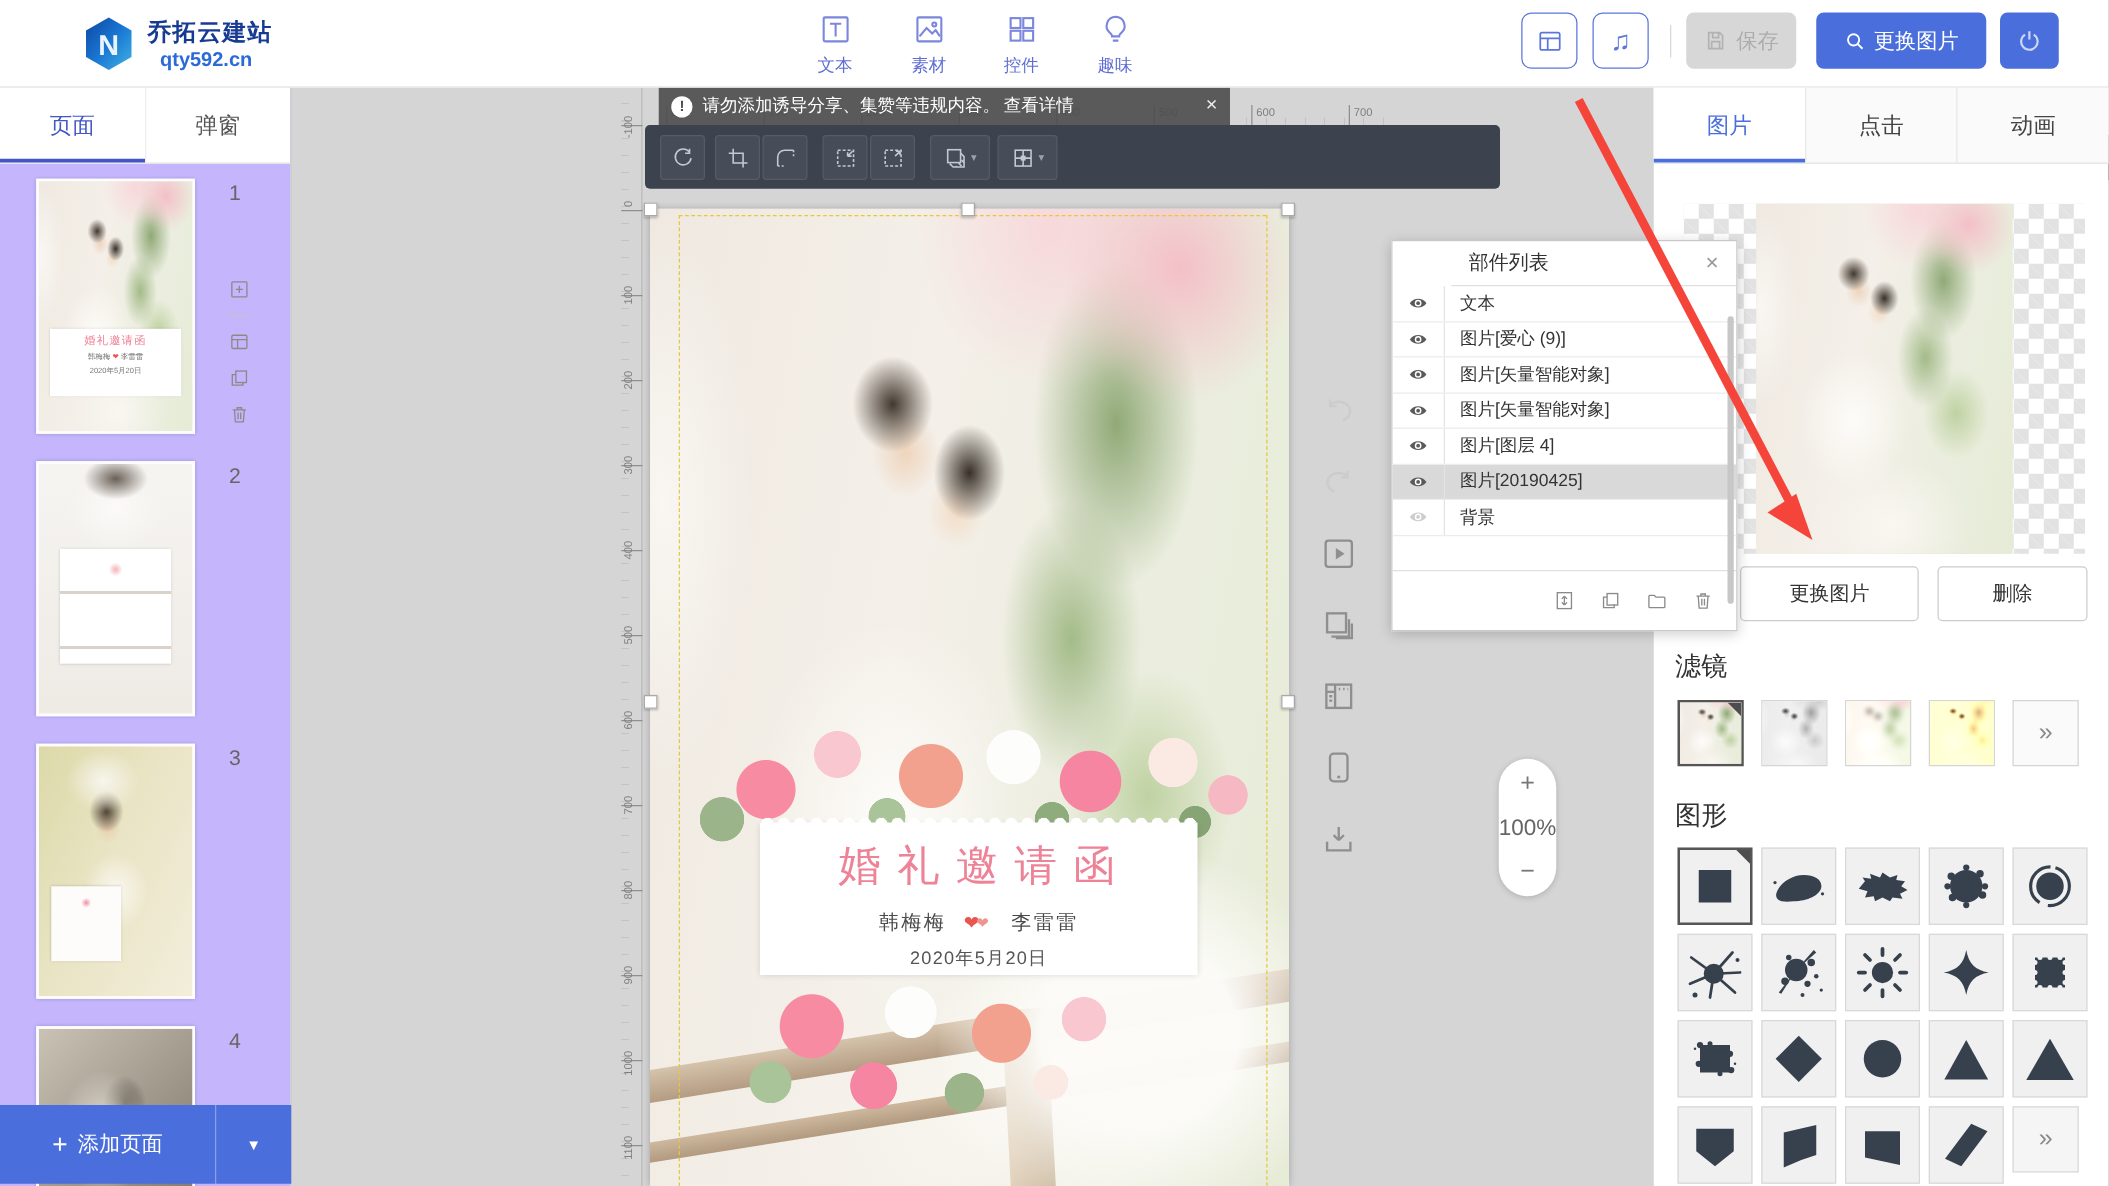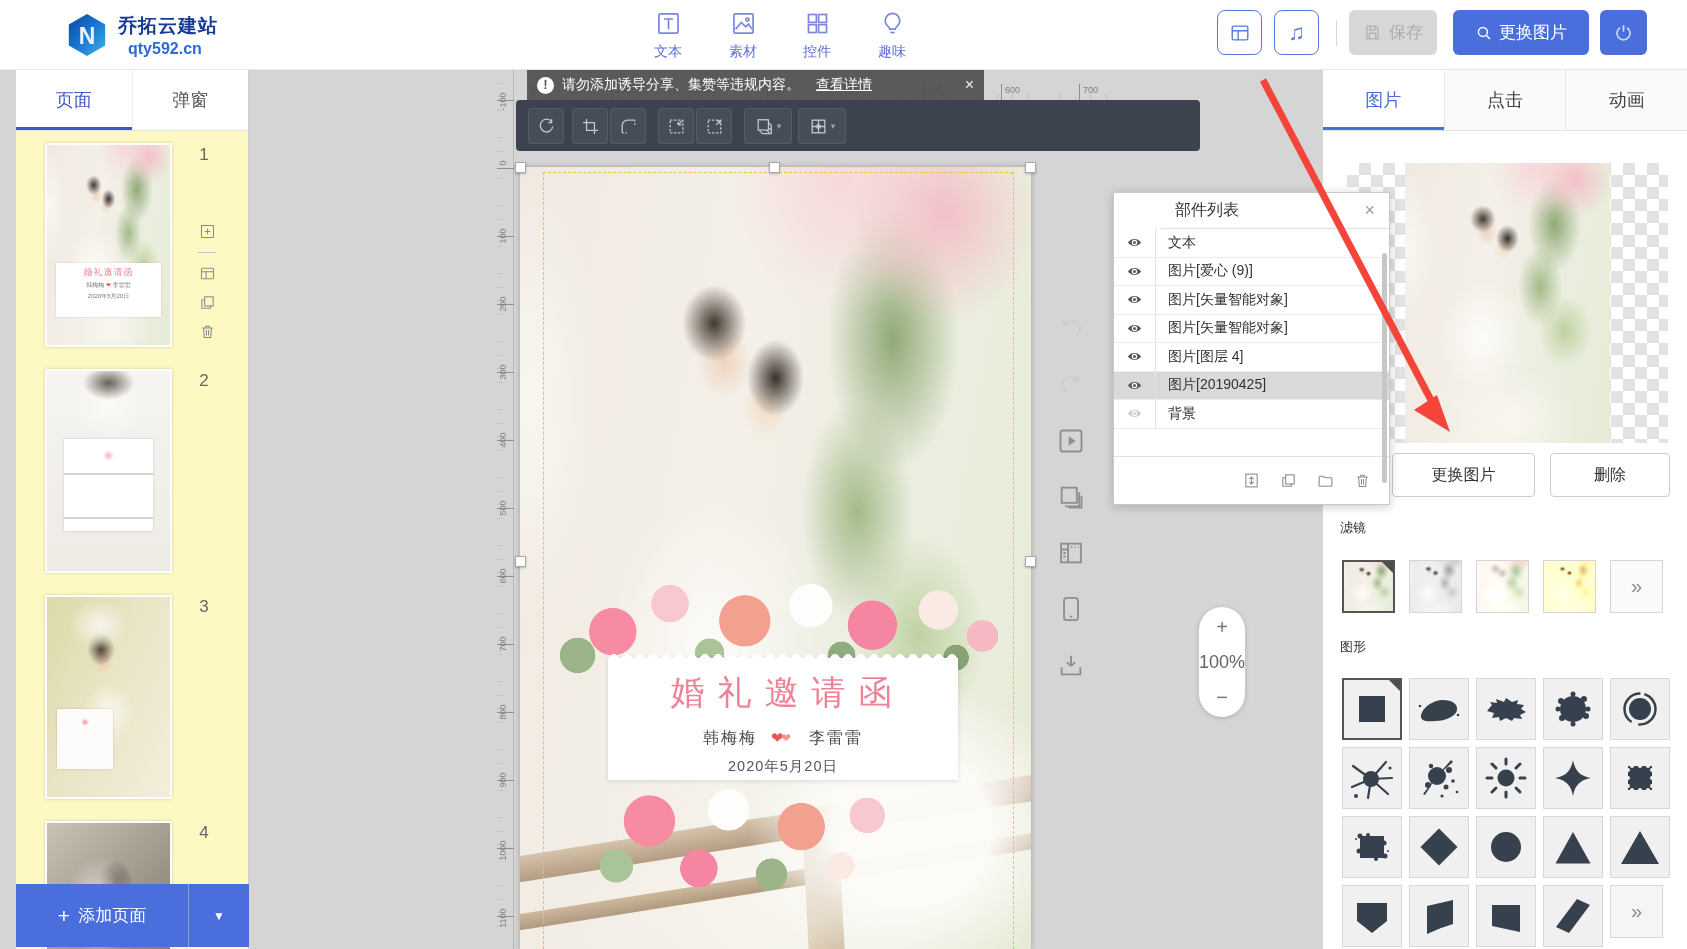--- a/index.html
+++ b/index.html
@@ -21,21 +21,21 @@
   .sq-btn svg { width:22px; height:22px; stroke:#5b77dd; stroke-width:1.5; fill:none; }
   .hdr-divider { position:absolute; left:1336px; top:20px; width:1px; height:26px; background:#d8d8d8; }
   .save-btn { position:absolute; left:1349px; top:10px; width:88px; height:45px; border-radius:6px; background:#d7d7d7; color:#adadad; font-size:17px; display:flex; align-items:center; justify-content:center; gap:7px; cursor:default; }
   .save-btn svg { width:19px; height:19px; stroke:#b2b2b2; stroke-width:1.7; fill:none; }
   .preview-btn { position:absolute; left:1453px; top:10px; width:136px; height:45px; border-radius:6px; background:#4a6edb; color:#fff; font-size:17px; display:flex; align-items:center; justify-content:center; gap:6px; cursor:pointer; }
   .preview-btn svg { width:18px; height:18px; stroke:#fff; stroke-width:2; fill:none; }
   .power-btn { position:absolute; left:1600px; top:10px; width:47px; height:45px; border-radius:6px; background:#4a6edb; display:flex; align-items:center; justify-content:center; cursor:pointer; }
   .power-btn svg { width:21px; height:21px; stroke:#cdd8f5; stroke-width:2; fill:none; }
 
   
-  .left-sidebar { position:absolute; left:16px; top:70px; width:233px; height:879px; background:#fef9c3; border-right:1px solid #cfcfcf; z-index:15; }
+  .left-sidebar { position:absolute; left:0; top:70px; width:233px; height:879px; background:#c4b5fd; border-right:1px solid #cfcfcf; z-index:15; }
   .l-tabs { position:absolute; left:0; top:0; width:100%; height:61px; background:#fff; border-bottom:1px solid #e2e2e2; display:flex; }
   .l-tab { flex:1; display:flex; align-items:center; justify-content:center; font-size:18px; color:#555; cursor:pointer; position:relative; }
   .l-tab + .l-tab { border-left:1px solid #eee; }
   .l-tab.active { color:#4356c6; }
   .l-tab.active::after { content:""; position:absolute; left:0; right:0; bottom:0; height:3px; background:#4356c6; }
   .page-list { position:absolute; left:0; top:61px; width:100%; bottom:0; overflow:hidden; }
   .page-block { position:relative; width:100%; height:204px; margin-top:12px; margin-bottom:22px; }
   .pg-thumb { position:absolute; left:29px; top:0; width:127px; height:204px; background:#fff; border:2px solid #fdfdfd; box-shadow:0 0 3px rgba(0,0,0,.18); overflow:hidden; cursor:pointer; }
   .pg-num { position:absolute; left:168px; top:2px; width:40px; text-align:center; font-size:17px; color:#666; }
   .pg-tools { position:absolute; left:178px; top:80px; width:26px; display:flex; flex-direction:column; align-items:center; gap:12px; }
@@ -136,21 +136,21 @@
   .hearts i:nth-child(2){ left:10px; top:0; color:#f19490; font-size:12px; }
   .invite-date { font-size:14.5px; color:#555; margin-top:8px; letter-spacing:1px; }
 
   .sel-dash-v { position:absolute; top:172px; bottom:0; width:0; border-left:1px dashed #e7c83b; z-index:4; }
   .sel-dash-h { position:absolute; left:543px; width:470px; height:0; border-top:1px dashed #e7c83b; z-index:4; }
   .handle { position:absolute; width:11px; height:11px; background:#fff; border:1px solid #a8a8a8; box-shadow:0 1px 2px rgba(0,0,0,.25); z-index:5; }
 
   
   .banner { position:absolute; left:527px; top:70px; width:457px; height:30px; background:rgba(76,76,76,.9); color:#fff; display:flex; align-items:center; padding:0 10px; font-size:14px; z-index:7; }
   .banner-ico { width:17px; height:17px; border-radius:50%; background:#fff; color:#4c4c4c; font-size:12px; font-weight:bold; display:flex; align-items:center; justify-content:center; margin-right:8px; flex:none; }
-  .banner-link { text-decoration:underline; margin-left:16px; cursor:pointer; }
+  .banner-link { margin-left:3px; cursor:pointer; }
   .banner-close { margin-left:auto; font-size:16px; color:#eee; cursor:pointer; }
 
   
   .obj-toolbar { position:absolute; left:516px; top:100px; width:684px; height:51px; background:#3c434e; border-radius:4px; z-index:6; }
   .tb-btn { position:absolute; top:8px; height:36px; width:36px; background:#464d58; border:1px solid #555c66; border-radius:3px; display:flex; align-items:center; justify-content:center; cursor:pointer; }
   .tb-btn svg { width:19px; height:19px; stroke:#c3c9d2; stroke-width:1.6; fill:none; }
   .tb-caret { color:#9aa1ab; font-size:9px; margin-left:3px; }
   .tb-wide { width:48px; }
   .click-event { position:absolute; left:850px; top:8px; width:128px; height:36px; background:#464d58; border:1px solid #555c66; border-radius:3px; color:#ced3da; font-size:14px; display:flex; align-items:center; justify-content:space-between; padding:0 10px; cursor:pointer; }
 
@@ -185,21 +185,21 @@
   .r-tab.active::after { content:""; position:absolute; left:0; right:0; bottom:0; height:3px; background:#4a6edb; }
   .preview { position:absolute; left:24px; top:93px; width:321px; height:280px; background-color:#fff;
     background-image:
       linear-gradient(45deg,#e2e2e2 25%,transparent 25%,transparent 75%,#e2e2e2 75%),
       linear-gradient(45deg,#e2e2e2 25%,transparent 25%,transparent 75%,#e2e2e2 75%);
     background-size:24px 24px; background-position:0 0,12px 12px; }
   .preview-photo { position:absolute; left:18%; top:0; width:64%; height:100%; }
   .r-btn { position:absolute; top:383px; height:44px; background:#fff; border:1px solid #ccc; border-radius:4px; font-size:16px; color:#333; display:flex; align-items:center; justify-content:center; cursor:pointer; }
   .r-btn.replace { left:69px; width:143px; }
   .r-btn.del { left:227px; width:120px; }
-  .r-sec-title { position:absolute; left:17px; font-size:13px; color:#333; }
+  .r-sec-title { position:absolute; left:17px; font-size:21px; color:#333; }
   .filters-row { position:absolute; left:19px; top:490px; display:flex; gap:14px; }
   .filter-thumb { position:relative; width:53px; height:53px; border:1px solid #d5d5d5; overflow:hidden; cursor:pointer; background:#fff; }
   .filter-thumb .photo-art { transform:scale(1.15); }
   .filter-thumb.sel { border:2px solid #555; }
   .corner-fold { position:absolute; top:0; right:0; width:0; height:0; border-top:11px solid #4d4d4d; border-left:11px solid transparent; z-index:3; }
   .f-gray .photo-art { filter:grayscale(1); }
   .f-blur .photo-art { filter:blur(2px) brightness(1.05); }
   .f-sepia .photo-art { filter:sepia(.85) saturate(1.4); }
   .more-cell { width:53px; height:53px; border:1px solid #d5d5d5; background:#fafafa; color:#8a8a8a; font-size:20px; display:flex; align-items:center; justify-content:center; cursor:pointer; }
   .shapes-grid { position:absolute; left:19px; top:608px; display:grid; grid-template-columns:repeat(5,60px); grid-auto-rows:62px; gap:7px; }

